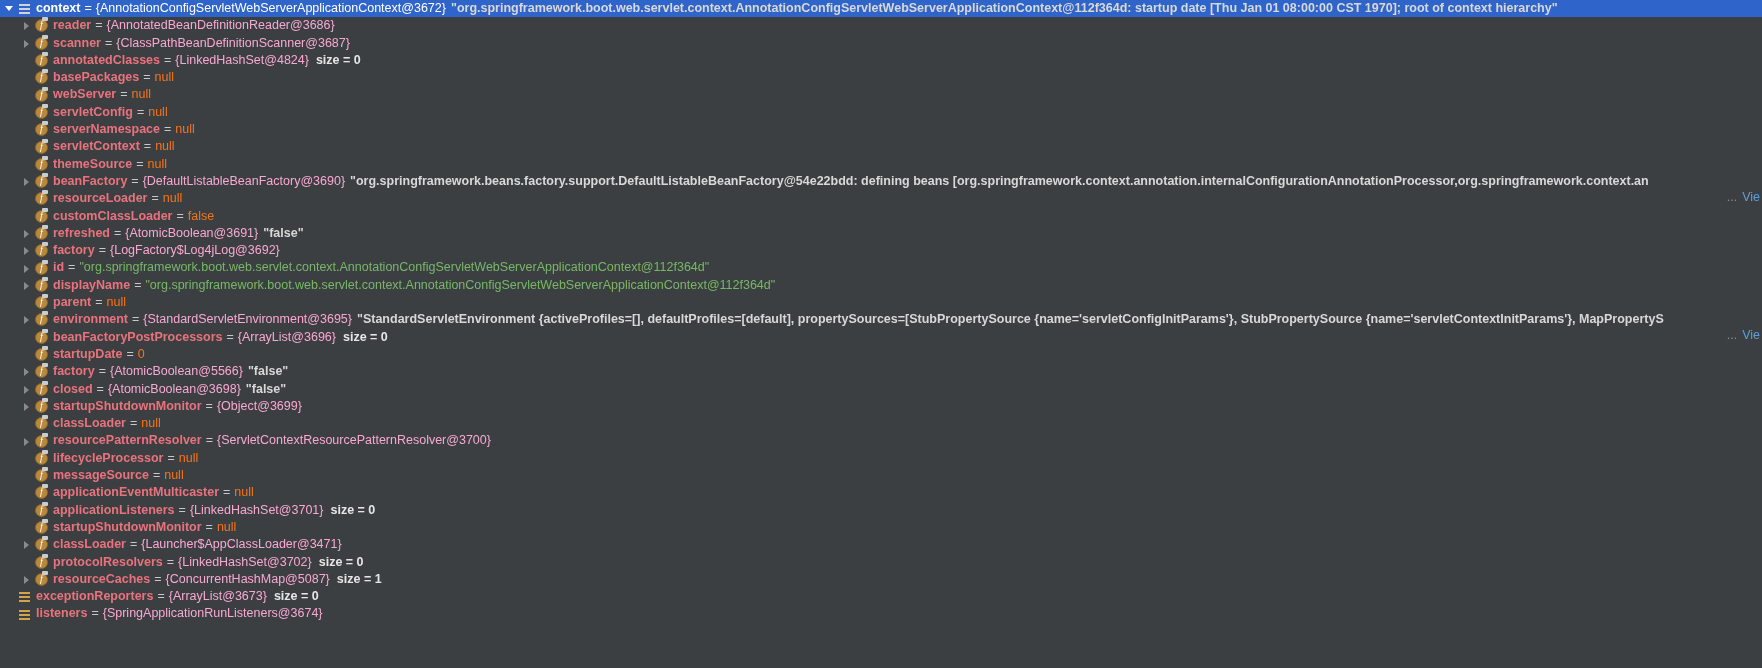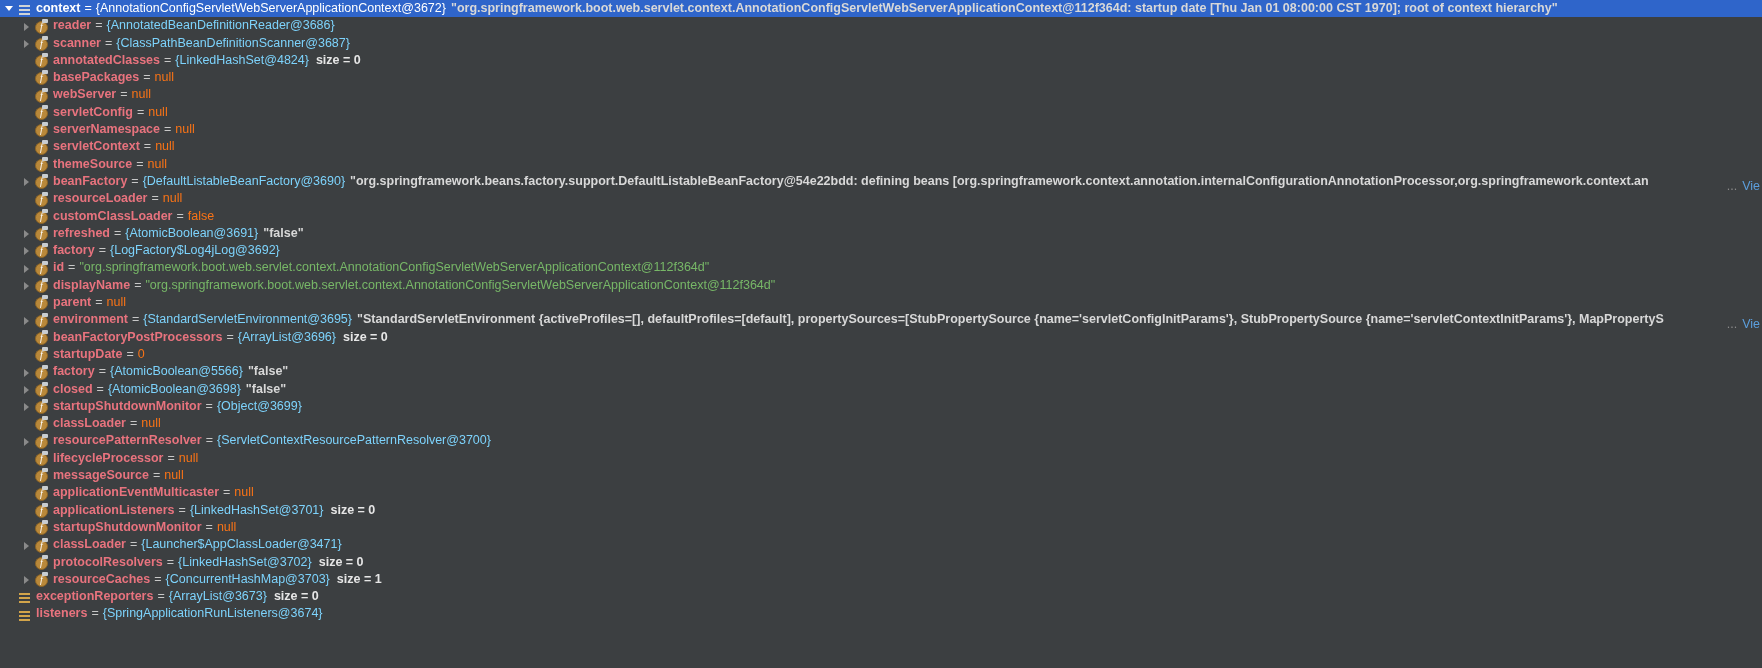--- a/index.html
+++ b/index.html
@@ -20,21 +20,21 @@
     position: relative;
     overflow: hidden;
   }
   .row {
     height: 17.3px;
     line-height: 17.3px;
     white-space: nowrap;
     font-size: 12.5px;
     color: #bbbbbb;
     display: flex;
-    align-items: flex-end;
+    align-items: center;
     overflow: hidden;
     padding-left: 4px;
   }
   .row.selected {
     background: #2f65ca;
   }
   .indent {
     display: inline-block;
     flex: 0 0 auto;
   }
@@ -134,21 +134,21 @@
   .selected .sizeval,
   .selected .nullval {
     color: #ffffff;
   }
   .selected .name { font-weight: bold; }
   .eq {
     color: #c8c8c8;
     margin: 0 4px;
   }
   .type {
-    color: #7dd3fc;
+    color: #f9a8d4;
   }
   .strval {
     color: #77b767;
   }
   .strval.plain {
     color: #d8d8d8;
     font-weight: bold;
   }
   .nullval {
     color: #f97316;
@@ -162,21 +162,21 @@
     color: #8b8b8b;
     margin-left: 2px;
   }
   .viewlink {
     color: #5c9fdd;
     margin-left: 5px;
   }
   .tail {
     position: absolute;
     right: 0;
-    top: 5px;
+    top: 16px;
     height: 17.3px;
     line-height: 17.3px;
     padding-right: 2px;
     background: #3c3f41;
     font-size: 12.5px;
   }
   .rowwrap {
     position: relative;
     width: 1762px;
   }
@@ -593,21 +593,21 @@
     </div>
     <div class="rowwrap">
       <div class="row">
         <span class="indent" style="width: 17px;"></span>
         <span class="tw closed"></span>
         <span class="ico field">
           <span class="cap"></span>
         </span>
         <span class="name">resourceCaches</span>
         <span class="eq">=</span>
-        <span class="type">{ConcurrentHashMap@3703}</span>
+        <span class="type">{ConcurrentHashMap@5087}</span>
         <span class="sizeval">size = 1</span>
       </div>
     </div>
     <div class="rowwrap">
       <div class="row">
         <span class="indent" style="width: 0px;"></span>
         <span class="tw"></span>
         <span class="ico list"></span>
         <span class="name">exceptionReporters</span>
         <span class="eq">=</span>

